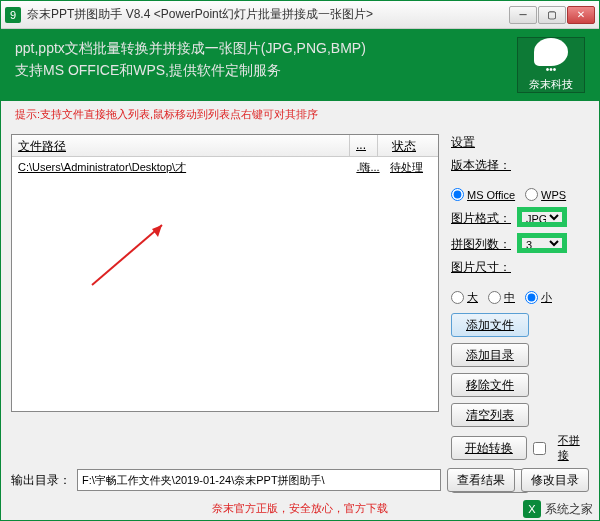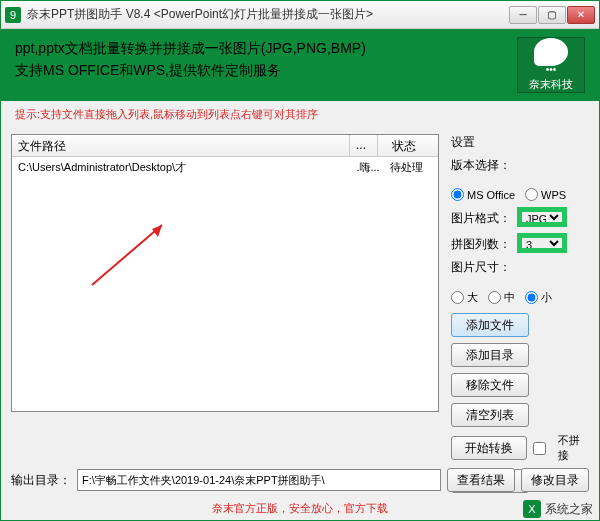--- a/index.html
+++ b/index.html
@@ -5,27 +5,27 @@
 * { box-sizing: border-box; margin: 0; padding: 0; font-family: "Microsoft YaHei", SimSun, sans-serif; }
 body { background: #fff; }
 .window { width: 600px; height: 521px; border: 1px solid #0a8a3a; position: relative; background: #f0f0f0; }
 .titlebar { height: 28px; background: linear-gradient(#fdfdfd,#e8e8e8); display: flex; align-items: center; padding: 0 4px; border-bottom: 1px solid #ccc; }
 .titlebar-icon { width: 16px; height: 16px; background: #0a8a3a; border-radius: 2px; margin-right: 6px; display: flex; align-items: center; justify-content: center; color: #fff; font-size: 11px; }
 .titlebar-title { font-size: 12px; color: #333; flex: 1; }
 .win-controls { display: flex; gap: 1px; }
 .win-btn { width: 28px; height: 18px; border: 1px solid #aaa; background: linear-gradient(#f8f8f8,#ddd); display: flex; align-items: center; justify-content: center; font-size: 10px; border-radius: 2px; }
 .win-btn.close { background: linear-gradient(#e88,#c44); color: #fff; border-color: #a33; }
 .header { background: #0a8a3a; height: 72px; display: flex; padding: 8px 14px; }
-.header-text { color: #000000; font-size: 14px; line-height: 22px; flex: 1; }
+.header-text { color: #e5e5e5; font-size: 14px; line-height: 22px; flex: 1; }
 .logo-box { width: 68px; height: 56px; background: #0d7a36; border: 1px solid #095a28; display: flex; flex-direction: column; align-items: center; justify-content: center; }
 .logo-nine { width: 34px; height: 34px; background: #fff; border-radius: 50% 50% 50% 5px; position: relative; }
 .logo-dots { color: #fff; font-size: 10px; margin-top: -2px; }
 .logo-text { color: #fff; font-size: 11px; margin-top: 2px; }
 .tip { background: #f0f0f0; color: #d22; font-size: 11px; padding: 6px 14px; }
-.main-area { display: flex; padding: 6px 10px 0 10px; height: 318px; }
+.main-area { display: flex; padding: 6px 10px 0 10px; height: 318px; text-decoration: underline; }
 .left-panel { width: 428px; }
 .table-box { border: 1px solid #888; height: 278px; background: #fff; position: relative; }
 .table-header { display: flex; background: linear-gradient(#fefefe,#eee); border-bottom: 1px solid #ccc; height: 22px; font-size: 12px; }
 .th1 { width: 338px; padding: 3px 6px; border-right: 1px solid #ccc; }
 .th2 { flex: 1; padding: 3px 6px; border-right: 1px solid #ccc; width: 36px; }
 .th3 { width: 52px; padding: 3px 6px; margin-left: 8px; }
 .table-row { display: flex; font-size: 11px; height: 20px; }
 .td1 { width: 338px; padding: 3px 6px; overflow: hidden; white-space: nowrap; }
 .td2 { width: 36px; padding: 3px 2px; text-align: center; }
 .td3 { width: 52px; padding: 3px 4px; }

